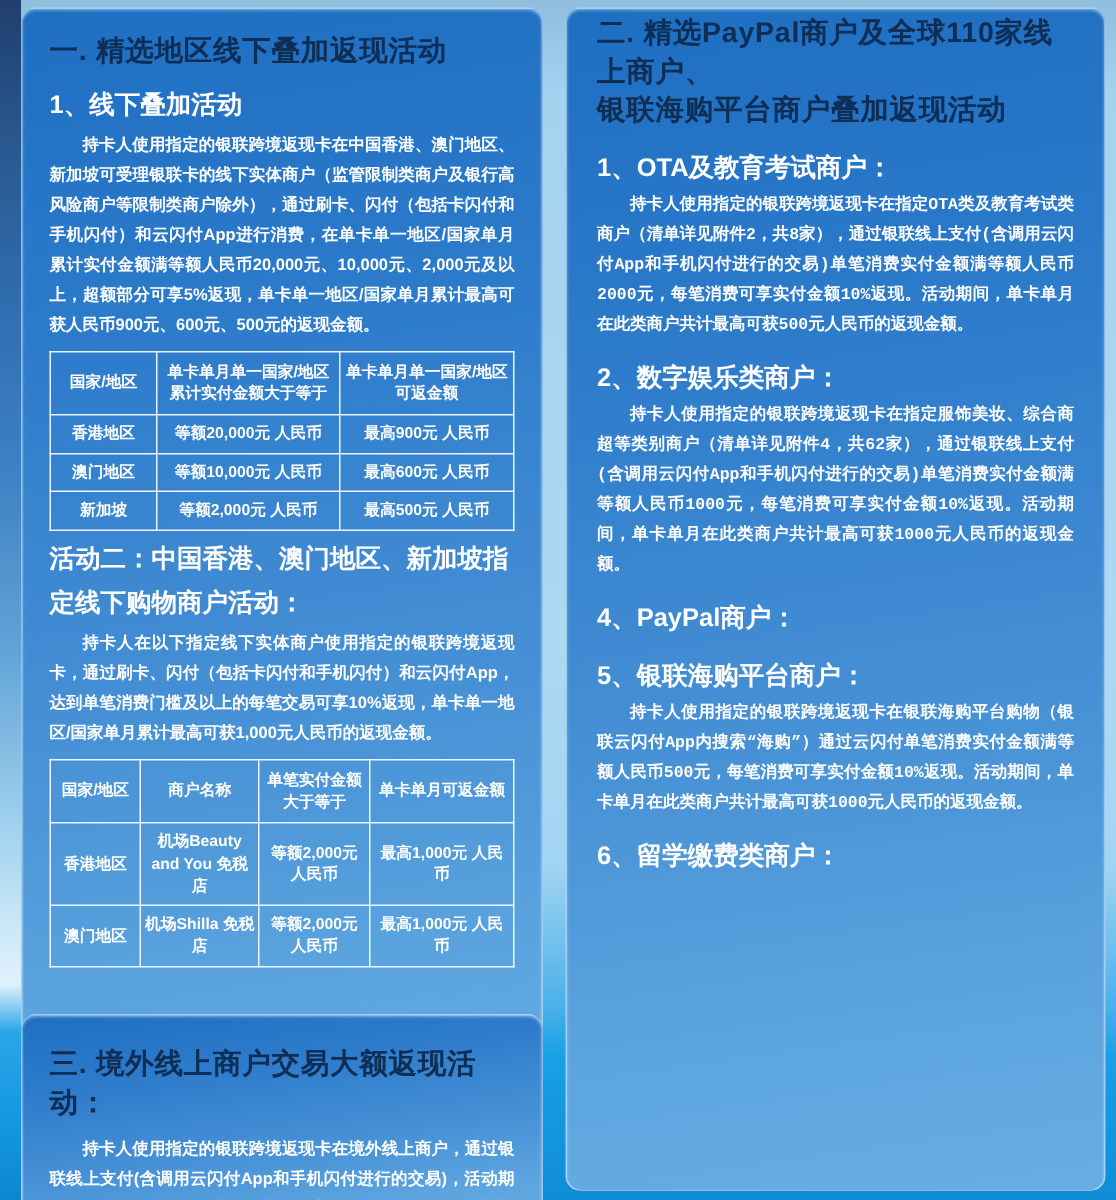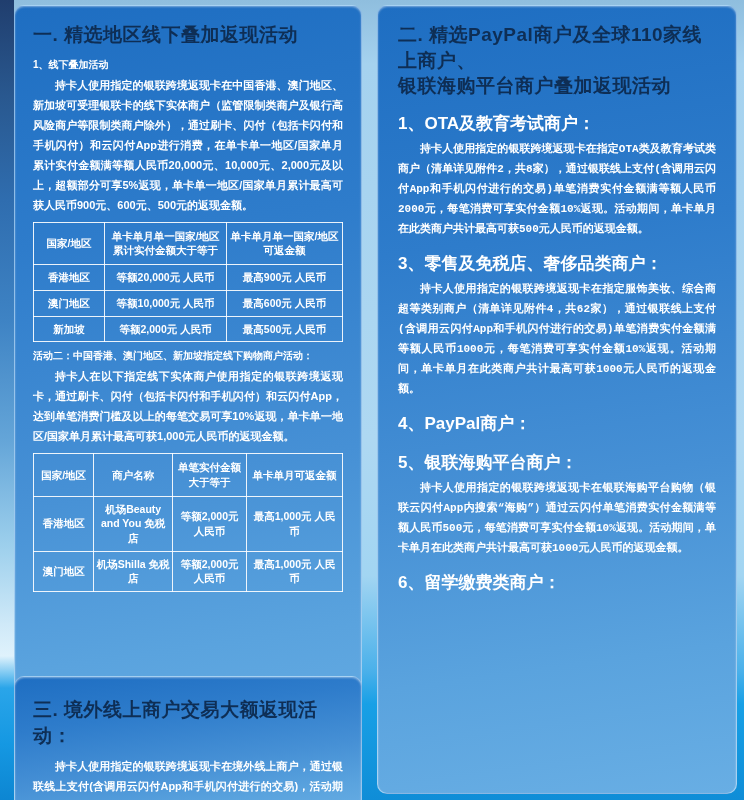--- a/index.html
+++ b/index.html
@@ -15,28 +15,28 @@
   .panel{
     position:absolute;box-sizing:border-box;overflow:hidden;
     background:linear-gradient(172deg,#1e6ec2 0%,#2e7ccb 30%,#4690d5 60%,#5aa3de 82%,#68aee4 100%);
     border-radius:10px;
     border:1px solid rgba(224,242,255,.55);
     box-shadow:inset 0 1px 2px rgba(255,255,255,.4);
     color:#fff;font-weight:bold;
     padding:10px 18px 10px 18px;
   }
   .panel-a{left:14px;top:5px;width:348px;height:766px;}
-  .panel-b{left:377px;top:5px;width:360px;height:789px;padding:12px 20px;}
+  .panel-b{left:377px;top:5px;width:360px;height:789px;padding:0 20px;}
   .panel-c{left:14px;top:676px;width:348px;height:140px;padding-top:14px;}
   .panel-title{
     color:#0e2e55;font-size:19px;line-height:1.35;letter-spacing:.5px;
     margin:6px 0 8px 0;font-weight:bold;
   }
   .panel-b .panel-title{margin:4px 0 10px 0;}
-  .subhead{font-size:10px;margin:5px 0 2px 0;line-height:1.7;}
+  .subhead{font-size:17px;margin:5px 0 2px 0;line-height:1.7;}
   .bodytext{
     font-size:11px;line-height:1.82;text-indent:2em;text-align:justify;
     margin:1px 0 5px 0;
   }
   .item-heading{font-size:17px;margin:11px 0 2px 0;line-height:1.6;}
   .panel-b .bodytext{margin:2px 0 6px 0;font-family:Liberation Mono, monospace;}
   table{width:100%;border-collapse:collapse;margin:7px 16px 5px 0;table-layout:fixed;}
   th,td{
     border:1px solid rgba(255,255,255,.9);
     font-size:10.5px;line-height:1.4;padding:5px 2px;
@@ -126,22 +126,22 @@
 
 <section class="panel panel-b">
   <h1 class="panel-title">
     <div>二. 精选PayPal商户及全球110家线上商户、</div>
     <div>银联海购平台商户叠加返现活动</div>
   </h1>
 
   <p class="item-heading">1、OTA及教育考试商户：</p>
   <p class="bodytext">持卡人使用指定的银联跨境返现卡在指定OTA类及教育考试类商户（清单详见附件2，共8家），通过银联线上支付(含调用云闪付App和手机闪付进行的交易)单笔消费实付金额满等额人民币2000元，每笔消费可享实付金额10%返现。活动期间，单卡单月在此类商户共计最高可获500元人民币的返现金额。</p>
 
+  <p class="item-heading">2、数字娱乐类商户：</p>
 
-  <p class="item-heading">3、零售及免税店、奢侈品类商户：</p>
   <p class="bodytext">持卡人使用指定的银联跨境返现卡在指定服饰美妆、综合商超等类别商户（清单详见附件4，共62家），通过银联线上支付(含调用云闪付App和手机闪付进行的交易)单笔消费实付金额满等额人民币1000元，每笔消费可享实付金额10%返现。活动期间，单卡单月在此类商户共计最高可获1000元人民币的返现金额。</p>
 
   <p class="item-heading">4、PayPal商户：</p>
 
   <p class="item-heading">5、银联海购平台商户：</p>
   <p class="bodytext">持卡人使用指定的银联跨境返现卡在银联海购平台购物（银联云闪付App内搜索“海购”）通过云闪付单笔消费实付金额满等额人民币500元，每笔消费可享实付金额10%返现。活动期间，单卡单月在此类商户共计最高可获1000元人民币的返现金额。</p>
 
   <p class="item-heading">6、留学缴费类商户：</p>
 
 </section>

